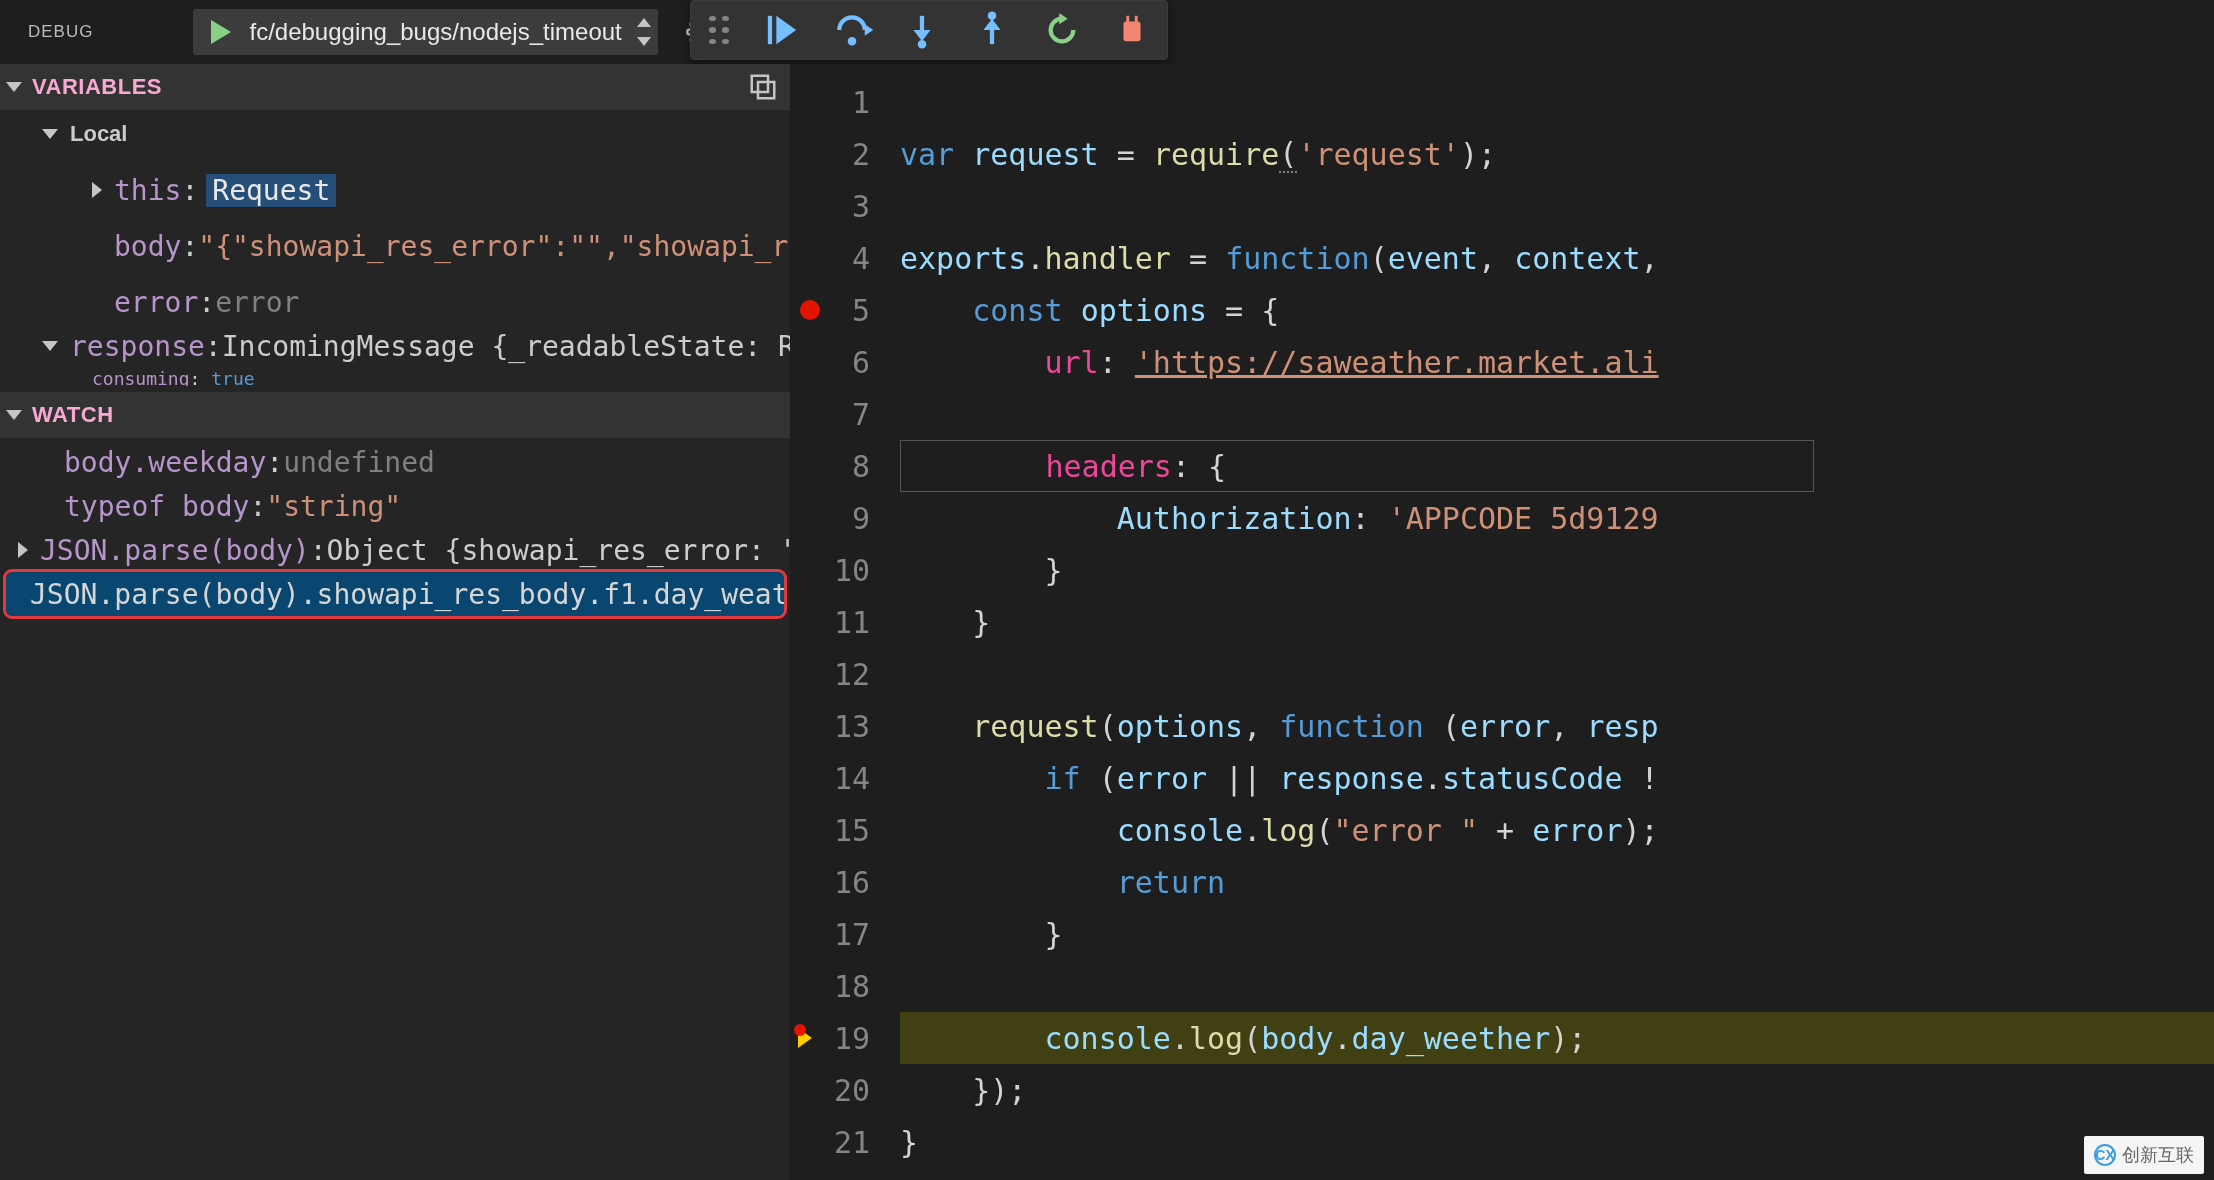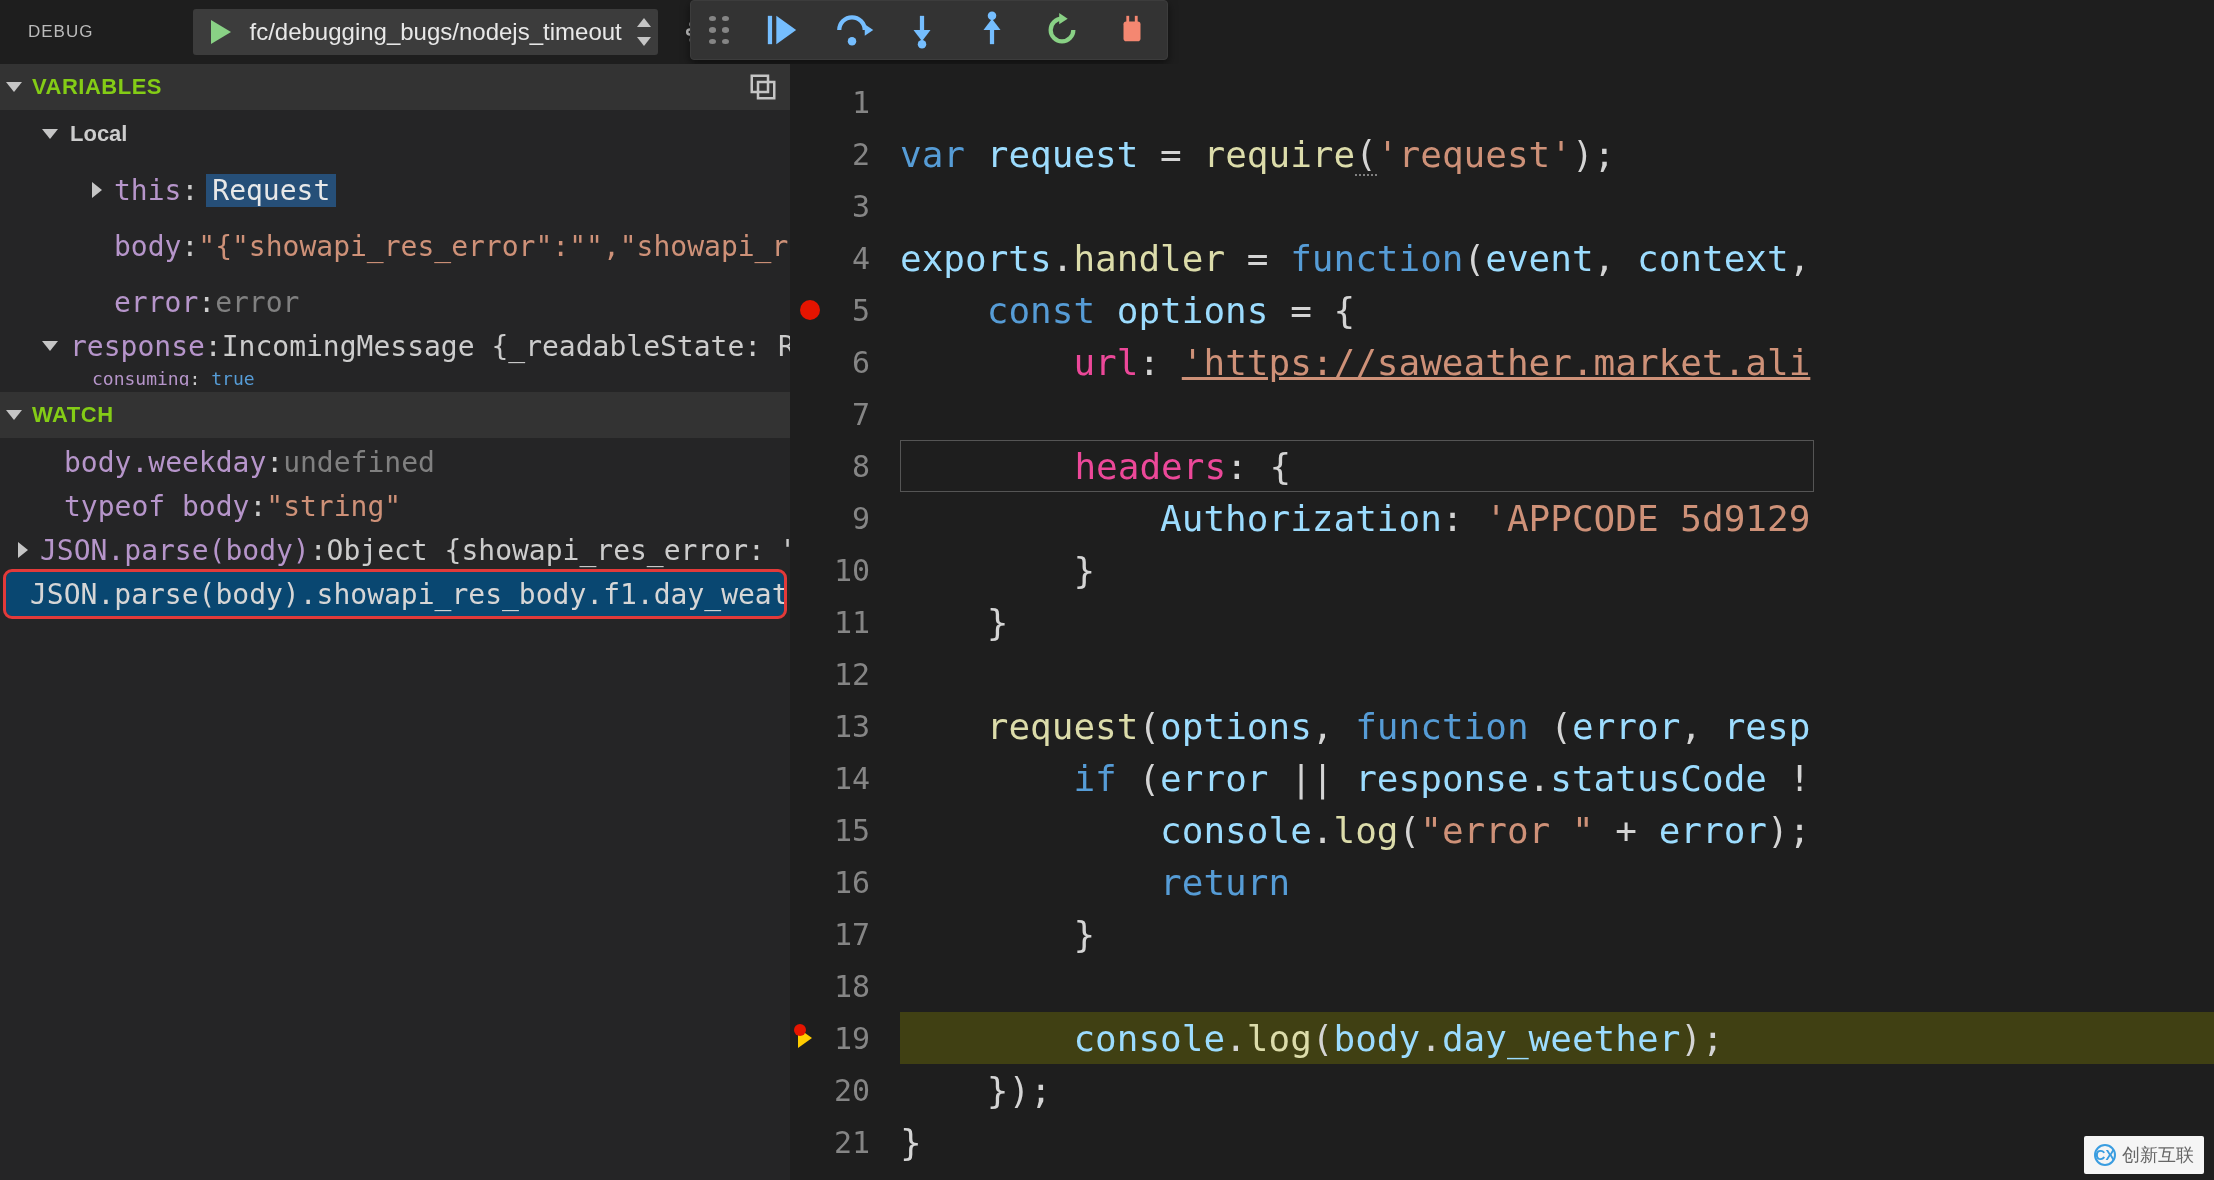--- a/index.html
+++ b/index.html
@@ -111,21 +111,21 @@
   .section-header {
     height: 46px;
     background: #333333;
     display: flex;
     align-items: center;
     padding-left: 6px;
     font-family: -apple-system, BlinkMacSystemFont, "Segoe UI", sans-serif;
     font-size: 22px;
     font-weight: 700;
     letter-spacing: 0.5px;
-    color: #84cc16;
+    color: #f9a8d4;
     position: relative;
   }
   .section-header .twisty-down {
     width: 0; height: 0;
     border-left: 8px solid transparent;
     border-right: 8px solid transparent;
     border-top: 10px solid #c5c5c5;
     margin-right: 10px;
   }
   .hdr-actions {
@@ -231,21 +231,21 @@
     left: 4px;
     width: 12px; height: 12px;
     background: #e51400;
     border-radius: 50%;
     top: 12px;
   }
 
   .code {
     flex: 1;
     padding-top: 12px;
-    font-size: 36px;
+    font-size: 30px;
     position: relative;
   }
   .cline {
     height: 52px;
     display: flex;
     align-items: center;
     white-space: pre;
     position: relative;
   }
   .cline.hl-exec { background: rgba(128,128,0,0.35); }

